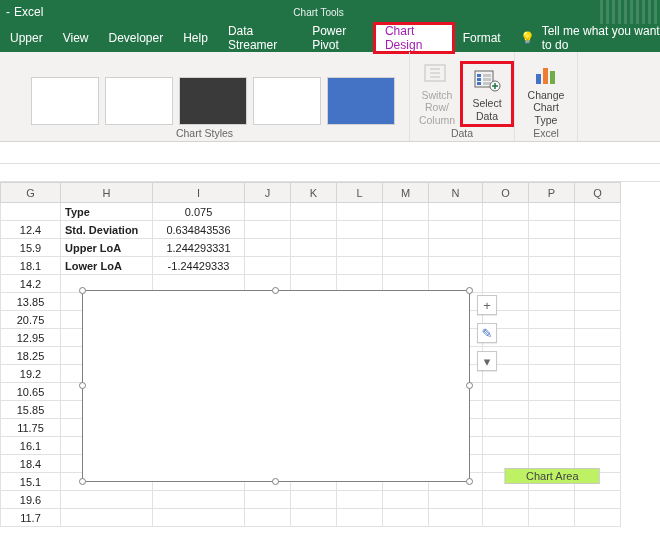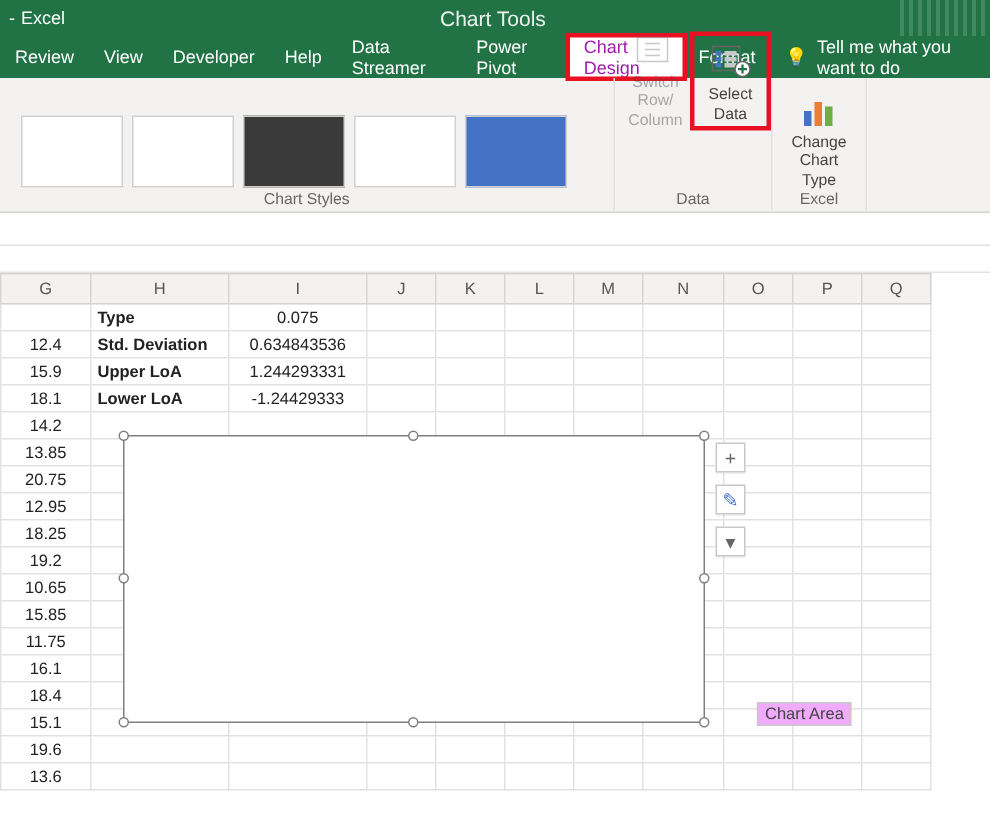--- a/index.html
+++ b/index.html
@@ -1,21 +1,21 @@
 <!DOCTYPE html>
 <html><head>
 <meta charset="utf-8">
 <style>
 * { box-sizing: border-box; margin: 0; padding: 0; font-family: "Segoe UI", sans-serif; }
 body { background: #fff; width: 660px; height: 550px; overflow: hidden; position: relative; }
 
 
 .titlebar { height: 24px; background: #217346; display: flex; align-items: center; color: #fff; font-size: 12px; }
 .titlebar .left { padding-left: 6px; display:flex; align-items:center; gap:4px;}
-.titlebar .center-tools { margin-left: 250px; font-size: 14px; opacity:0.9;}
+.titlebar .center-tools { margin-left: 250px; font-size: 10px; opacity:0.9;}
 .titlebar .pattern { position:absolute; right:0; top:0; width:60px; height:24px; background: repeating-linear-gradient(90deg, rgba(255,255,255,0.15) 0 3px, transparent 3px 6px); }
 
 
 .tabrow { height: 28px; background: #217346; display: flex; align-items: center; color: #fff; font-size: 12px; }
 .tab { padding: 0 10px; height: 100%; display:flex; align-items:center; cursor:pointer; }
 .tab.active { background: #fff; color: #a21caf; }
 .bulb { margin-left: 10px; display:flex; align-items:center; gap:6px; font-size:12px; color:#fff; }
 
 
 .ribbon { height: 90px; background: #f3f2f1; border-bottom: 1px solid #d4d4d4; display:flex; }
@@ -46,58 +46,58 @@
 .colDefault { width:46px; }
 
 
 .chartbox { position:absolute; left:82px; top:108px; width:388px; height:192px; border:1px solid #7f7f7f; background:#fff; }
 .handle { position:absolute; width:7px; height:7px; background:#fff; border:1px solid #7f7f7f; border-radius:50%; }
 .h-tl{left:-4px;top:-4px}.h-tr{right:-4px;top:-4px}.h-bl{left:-4px;bottom:-4px}.h-br{right:-4px;bottom:-4px}
 .h-tm{left:50%;margin-left:-4px;top:-4px}.h-bm{left:50%;margin-left:-4px;bottom:-4px}
 .h-ml{left:-4px;top:50%;margin-top:-4px}.h-mr{right:-4px;top:50%;margin-top:-4px}
 .sidebtns { position:absolute; right:-28px; top:4px; display:flex; flex-direction:column; gap:8px; }
 .sidebtn { width:20px; height:20px; border:1px solid #c8c8c8; background:#fff; display:flex; align-items:center; justify-content:center; font-size:13px; color:#666; cursor:pointer; box-shadow:0 1px 1px rgba(0,0,0,0.08); }
-.tooltip { position:absolute; right:-36px; bottom:-3px; transform:translateX(100%); font-size:11px; background:#f0abfc; border:1px solid #c8c8c8; padding:1px 4px; color:#444; white-space:nowrap;}
+.tooltip { position:absolute; right:-36px; bottom:-3px; transform:translateX(100%); font-size:11px; background:#bef264; border:1px solid #c8c8c8; padding:1px 20px; color:#444; white-space:nowrap;}
 </style>
 </head>
 <body>
 
 <div class="titlebar">
   <div class="left">- <span>Excel</span></div>
   <div class="center-tools">Chart Tools</div>
   <div class="pattern"></div>
 </div>
 
 <div class="tabrow">
-  <div class="tab">Review</div>
+  <div class="tab">Upper</div>
   <div class="tab">View</div>
   <div class="tab">Developer</div>
   <div class="tab">Help</div>
   <div class="tab">Data Streamer</div>
   <div class="tab">Power Pivot</div>
   <div class="tab active redbox">Chart Design</div>
   <div class="tab">Format</div>
   <div class="bulb">
     <span>💡</span>
     <span>Tell me what you want to do</span>
   </div>
 </div>
 
 <div class="ribbon">
-  <div class="group" style="flex:0 0 410px; align-items:flex-start;">
+  <div class="group" style="flex:0 0 410px; align-items:flex-end;">
     <div class="styles-row">
       <div class="style-thumb"></div>
       <div class="style-thumb"></div>
       <div class="style-thumb dark"></div>
       <div class="style-thumb"></div>
       <div class="style-thumb blue"></div>
     </div>
     <div class="group-label" style="align-self:center">Chart Styles</div>
   </div>
-  <div class="group" style="padding:4px 2px 2px;gap:40px;">
+  <div class="group" style="padding:4px 2px 2px;">
     <div style="display:flex;">
       <div class="ribbon-btn disabled">
         <div class="icon">
           <svg width="26" height="24">
               <rect x="1" y="3" width="20" height="16" fill="none" stroke="#888"></rect>
               <path d="M6 7h10M6 11h10M6 15h10" stroke="#888"></path>
             </svg>
         </div>
         <span style="white-space:pre-line">Switch Row/
 Column</span>
@@ -372,21 +372,21 @@
           <td></td>
           <td></td>
           <td></td>
           <td></td>
           <td></td>
           <td></td>
           <td></td>
           <td></td>
         </tr>
   <tr>
-          <td class="rt">13.6</td>
+          <td class="rt">11.7</td>
           <td></td>
           <td></td>
           <td></td>
           <td></td>
           <td></td>
           <td></td>
           <td></td>
           <td></td>
           <td></td>
           <td></td>

